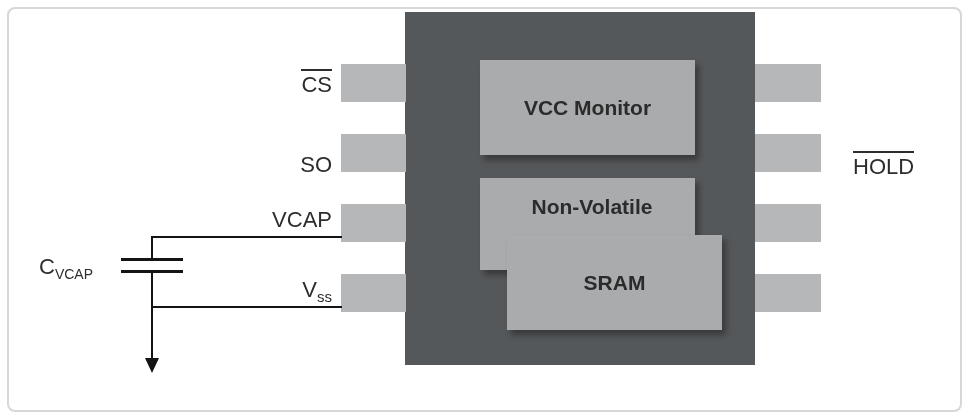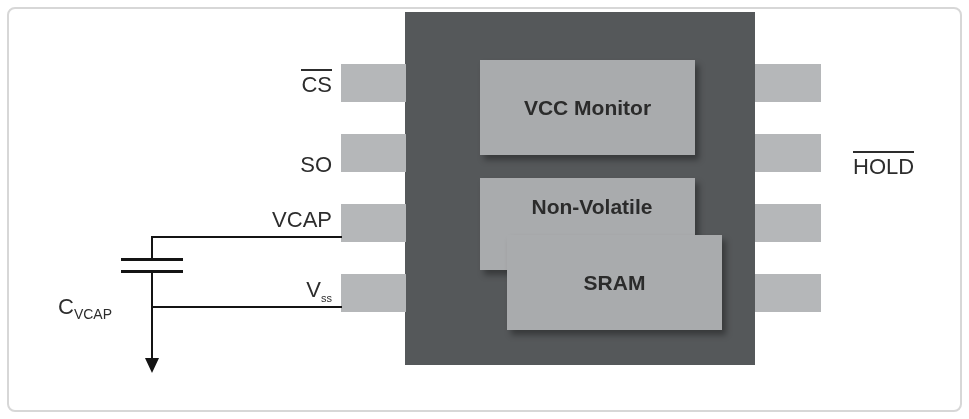--- a/index.html
+++ b/index.html
@@ -54,21 +54,21 @@
   .lrow2 { top: 151px; }
   .lrow3 { top: 206px; }
   .lrow4 { top: 276px; }
   .overline {
     display: inline-block;
     border-top: 2px solid #2d2d2d;
     padding-top: 1px;
     line-height: 25px;
   }
   .pin-label sub {
-    font-size: 11px;
+    font-size: 15px;
   }
 
   .block {
     position: absolute;
     background: var(--color-block, #a9abad);
     box-shadow: 4px 5px 6px rgba(0,0,0,0.35);
     color: #2b2b2b;
     font-weight: bold;
     font-size: 21px;
     text-align: center;
@@ -109,24 +109,23 @@
     width: 0; height: 0;
     border-left: 7px solid transparent;
     border-right: 7px solid transparent;
     border-top: 15px solid var(--color-line, #141414);
   }
   .cap-label {
     position: absolute;
     left: 20px; top: 252px;
     width: 92px; height: 30px;
     line-height: 30px;
-    text-align: right;
+    text-align: center;
     font-size: 22px;
     color: #2d2d2d;
-    margin-top: 40px;
   }
   .cap-label sub { font-size: 14px; }
 </style>
 </head>
 <body>
 
 <div class="canvas">
   <div class="frame"></div>
 
   <div class="chip"></div>

